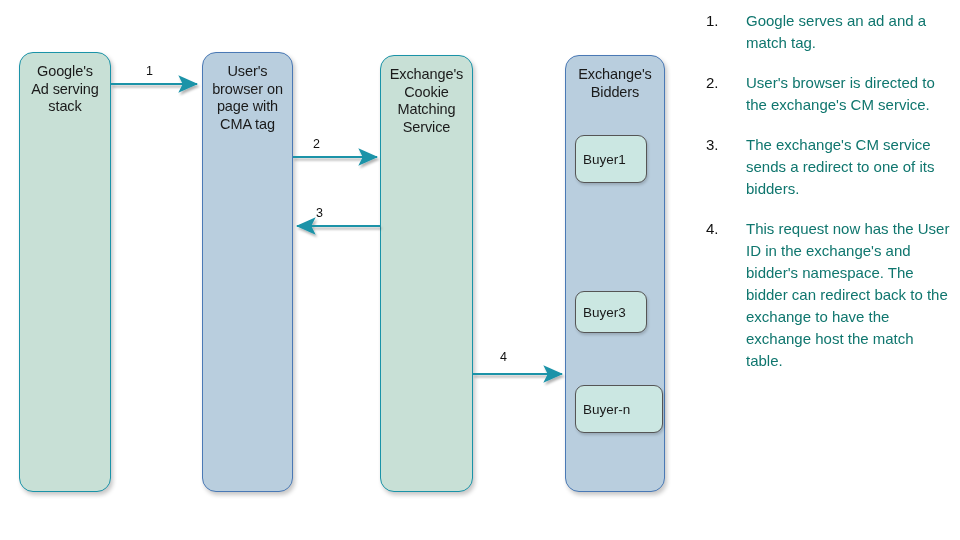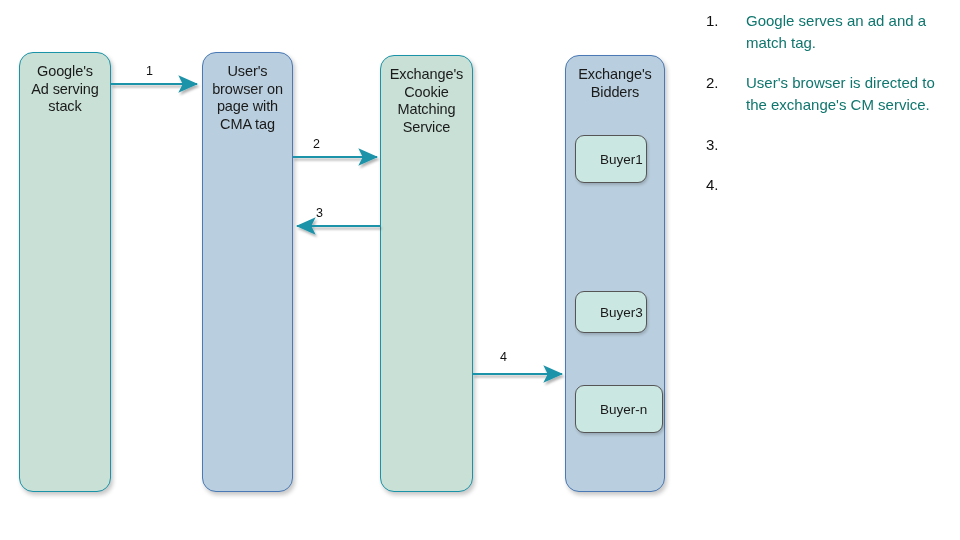--- a/index.html
+++ b/index.html
@@ -53,21 +53,21 @@
   
   .buyer {
     position: absolute;
     box-sizing: border-box;
     background: #cbe7e2;
     border: 1.2px solid #555555;
     border-radius: 9px;
     display: flex;
     align-items: center;
     justify-content: flex-start;
-    padding-left: 24px;
+    padding-left: 7px;
     font-size: 13.5px;
     color: #1a1a1a;
     box-shadow: 1px 2px 3px rgba(0,0,0,0.18);
   }
 
   
   .arrow-svg {
     position: absolute;
     left: 0; top: 0;
     width: 960px;
@@ -178,19 +178,21 @@
     <div class="step">
       <div class="step-num">1.</div>
       <div class="step-text">Google serves an ad and a match tag.</div>
     </div>
     <div class="step">
       <div class="step-num">2.</div>
       <div class="step-text">User's browser is directed to the exchange's CM service.</div>
     </div>
     <div class="step">
       <div class="step-num">3.</div>
+      <div class="step-text">The exchange's CM service sends a redirect to one of its bidders.</div>
     </div>
     <div class="step">
       <div class="step-num">4.</div>
+      <div class="step-text">This request now has the User ID in the exchange's and bidder's namespace. The bidder can redirect back to the exchange to have the exchange host the match table.</div>
     </div>
   </div>
 
 </div>
 
 </body></html>

